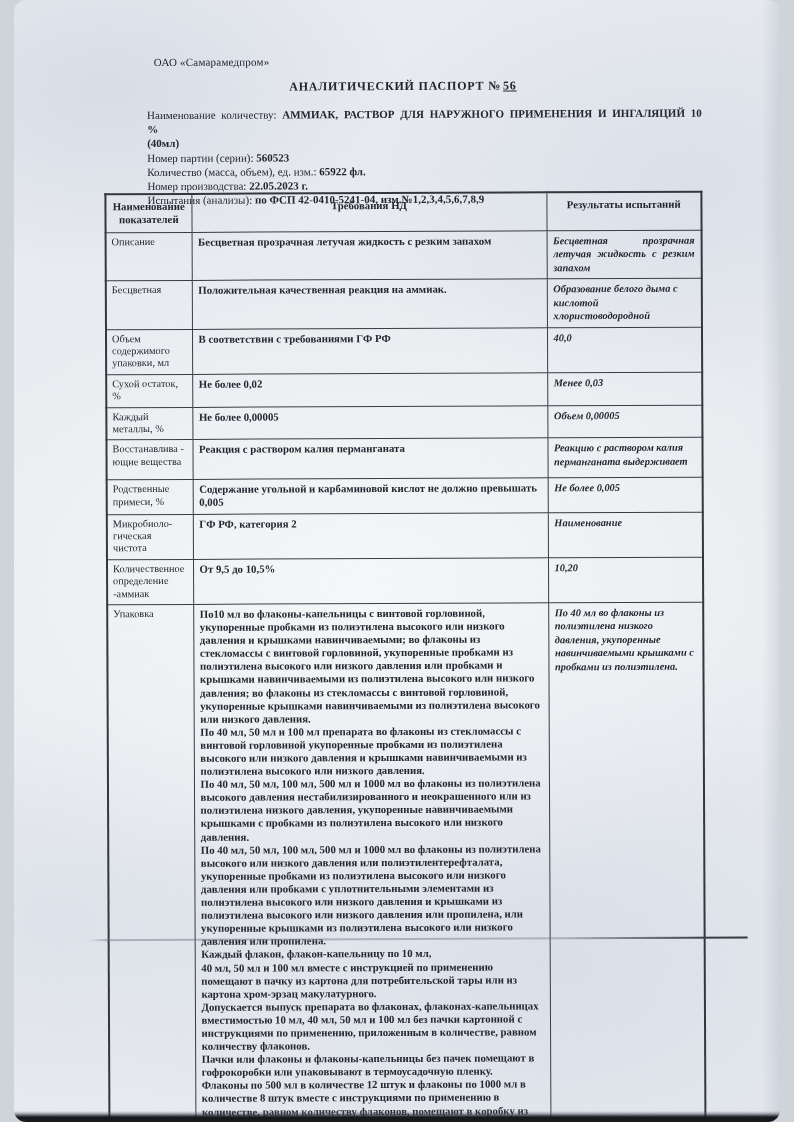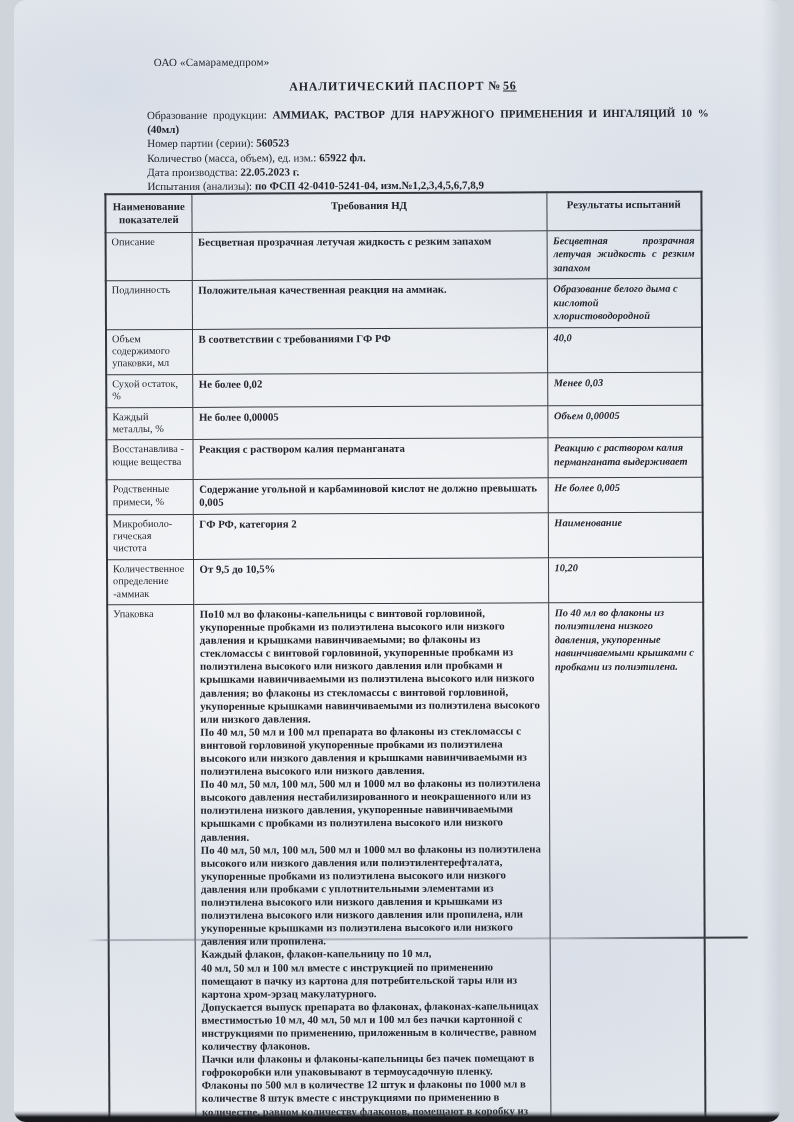--- a/index.html
+++ b/index.html
@@ -50,25 +50,25 @@
 <body>
 
 <div class="page">
   <div class="scan">
 
     <div class="company">ОАО «Самарамедпром»</div>
 
     <div class="doc-title"><span>АНАЛИТИЧЕСКИЙ ПАСПОРТ №</span><span class="doc-num">56</span></div>
 
     <div class="fields">
-      <p class="field f0"><span class="lbl">Образование продукции:</span> <span class="val">АММИАК, РАСТВОР ДЛЯ НАРУЖНОГО ПРИМЕНЕНИЯ И ИНГАЛЯЦИЙ 10 %
+      <p class="field f0"><span class="lbl">Наименование количеству:</span> <span class="val">АММИАК, РАСТВОР ДЛЯ НАРУЖНОГО ПРИМЕНЕНИЯ И ИНГАЛЯЦИЙ 10 %
 (40мл)</span></p>
       <p class="field"><span class="lbl">Номер партии (серии):</span> <span class="val">560523</span></p>
       <p class="field"><span class="lbl">Количество (масса, объем), ед. изм.:</span> <span class="val">65922 фл.</span></p>
-      <p class="field"><span class="lbl">Дата производства:</span> <span class="val">22.05.2023 г.</span></p>
+      <p class="field"><span class="lbl">Номер производства:</span> <span class="val">22.05.2023 г.</span></p>
       <p class="field"><span class="lbl">Испытания (анализы):</span> <span class="val">по ФСП 42-0410-5241-04, изм.№1,2,3,4,5,6,7,8,9</span></p>
     </div>
 
     <table class="spec">
       <colgroup>
           <col style="width:86px">
           <col style="width:355px">
           <col style="width:155px">
         </colgroup>
       <thead>
@@ -79,21 +79,21 @@
           <th>Результаты испытаний</th>
         </tr>
       </thead>
       <tbody>
         <tr class="r0">
           <td class="name">Описание</td>
           <td class="req">Бесцветная прозрачная  летучая жидкость с резким запахом</td>
           <td class="res justify">Бесцветная прозрачная летучая жидкость с резким запахом</td>
         </tr>
         <tr class="r1">
-          <td class="name">Подлинность</td>
+          <td class="name">Бесцветная</td>
           <td class="req">Положительная качественная реакция на аммиак.</td>
           <td class="res">Образование белого дыма с кислотой хлористоводородной</td>
         </tr>
         <tr class="r2">
           <td class="name">Объем
 содержимого
 упаковки, мл</td>
           <td class="req">В соответствии с требованиями ГФ РФ</td>
           <td class="res">40,0</td>
         </tr>

